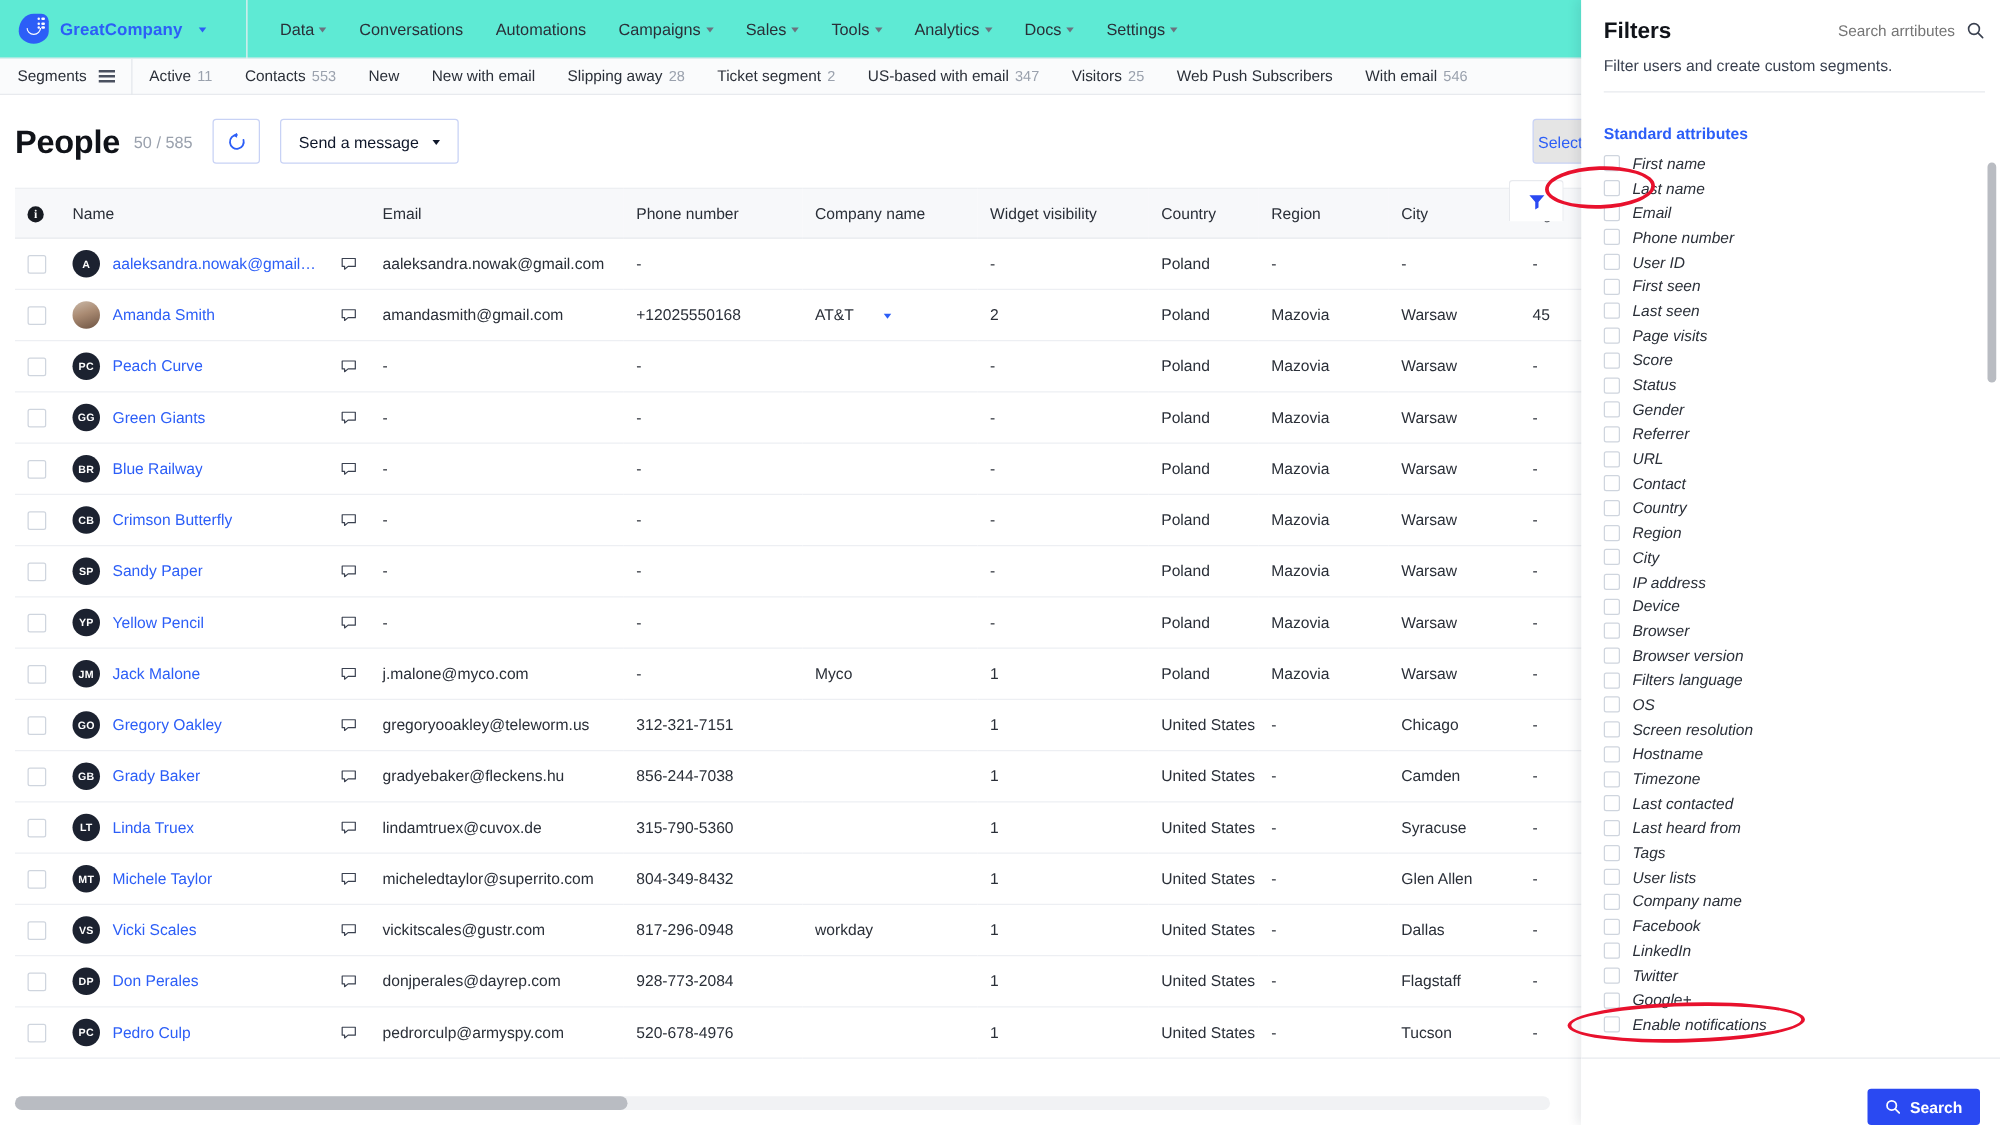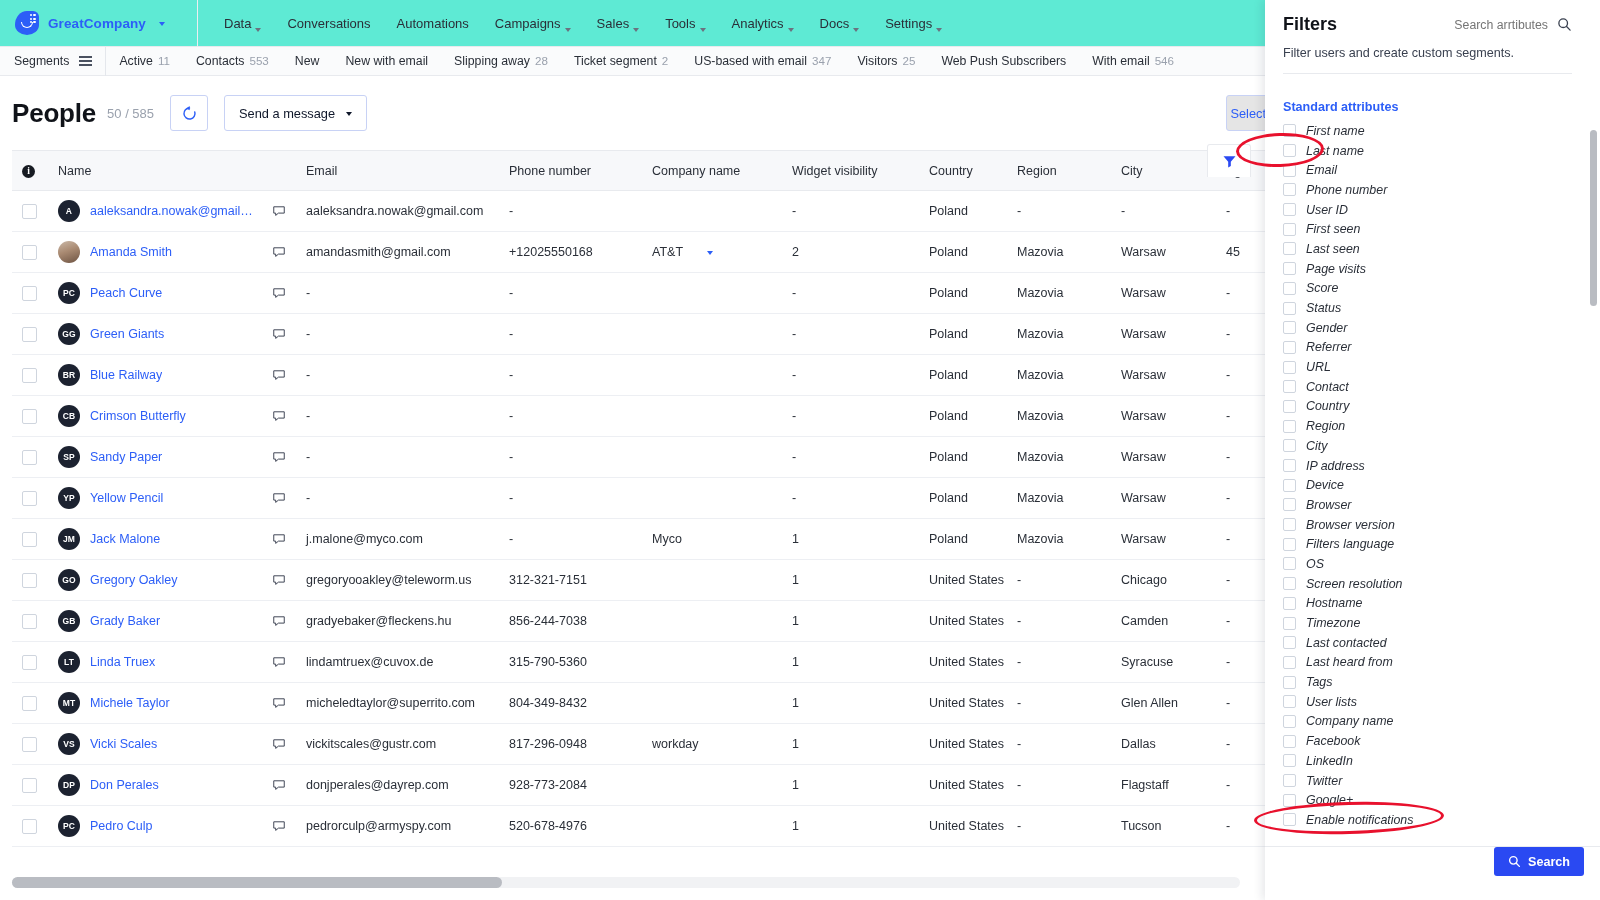--- a/index.html
+++ b/index.html
@@ -30,21 +30,21 @@
     border: 1.8px solid #fff; border-top: none;
     border-radius: 0 0 9px 9px;
   }
   .logo .dots { position: absolute; right: 3.5px; top: 3px; display: grid; grid-template-columns: repeat(2, 2.2px); gap: 1.4px; }
   .logo .dots i { display: block; width: 2.2px; height: 2.2px; background: #fff; border-radius: 50%; }
   .brand-name { color: #2c5ef7; font-size: 13.5px; font-weight: 600; letter-spacing: .1px; }
   .caret { display:inline-block; width:0;height:0;border-left:3.5px solid transparent;border-right:3.5px solid transparent;border-top:4px solid currentColor; margin-left:4px; position: relative; top: 1px;}
   .mainnav { display: flex; align-items: center; gap: 0; margin-left: 13px; }
   .mainnav a {
     color: #2a2f38; font-size: 13px; text-decoration: none;
-    padding: 6px 13px; display: inline-flex; align-items: flex-end; white-space: nowrap;
+    padding: 6px 13px; display: inline-flex; align-items: center; white-space: nowrap;
   }
 
   
   .segbar {
     position: absolute; top: 47px; left: 0; width: 1265px; height: 29px;
     background: #fafbfc; border-bottom: 1px solid #e8eaee;
     display: flex; align-items: center; font-size: 12.3px;
   }
   .segbar .seg-label { color: #2a2f38; padding-left: 14px; padding-right: 10px; }
   .hamb { display: inline-flex; flex-direction: column; gap: 2.5px; padding-right: 13px; border-right: 1px solid #e4e7ec; height: 29px; justify-content: center;}
@@ -112,39 +112,39 @@
 
   
   .hscroll { position: absolute; left: 12px; bottom: 12px; width: 1228px; height: 11px; background: #f1f2f4; border-radius: 6px; }
   .hscroll .thumb { position: absolute; left: 0; top: 0; width: 490px; height: 11px; background: #b9bcc2; border-radius: 6px; }
 
   
   .panel {
     position: absolute; top: 0; right: 0; width: 335px; height: 900px; background: #fff;
     box-shadow: -3px 0 9px rgba(22,30,50,.10); display: flex; flex-direction: column; z-index: 10;
   }
-  .panel-head { padding: 14px 28px 10px 18px; }
+  .panel-head { padding: 14px 12px 10px 18px; }
   .panel-title-row { display: flex; align-items: center; justify-content: space-between; }
   .panel-title { font-size: 18px; font-weight: 600; color: #101319; }
   .panel-search { display: flex; align-items: center; gap: 9px; }
   .panel-search input {
     border: none; outline: none; font-size: 12.3px; color: #9aa1ad; text-align: right;
     width: 128px; background: transparent; font-family: "Liberation Sans", sans-serif;
   }
   .panel-sub { font-size: 12.6px; color: #3a4150; margin-top: 11px; }
   .panel-div { height: 1px; background: #e8eaee; margin-top: 13px; }
   .panel-body { flex: 1; overflow: hidden; position: relative; padding: 16px 18px 0 18px; }
   .group-title { color: #2c5ef7; font-size: 12.6px; font-weight: 700; margin-bottom: 7px; }
   .attr {
     display: flex; align-items: center; gap: 10px; height: 19.7px; cursor: pointer; font-style: italic;
   }
   .attr .cb { width: 13px; height: 13px; border: 1px solid #cfd5de; border-radius: 2px; background: #fff; flex: 0 0 13px; }
   .attr span { font-size: 12.4px; color: #2a2f38; }
   .panel-foot {
-    height: 54px; border-top: 1px solid #e8eaee; display: flex; align-items: flex-start; justify-content: flex-end; padding-right: 16px; background:#fff;
+    height: 54px; border-top: 1px solid #e8eaee; display: flex; align-items: flex-end; justify-content: flex-end; padding-right: 16px; background:#fff;
   }
   .btn-search {
     background: #2a49f2; color: #fff; border: none; border-radius: 3px; height: 29px; padding: 0 14px;
     font-size: 12.6px; font-weight: 700; display: inline-flex; align-items: center; gap: 7px; cursor: pointer;
     font-family: "Liberation Sans", sans-serif;
   }
   .vscroll { position: absolute; right: 3px; top: 46px; width: 7px; height: 790px; }
   .vscroll .vthumb { width: 7px; height: 176px; background: #b9bcc2; border-radius: 4px; }
 
   

